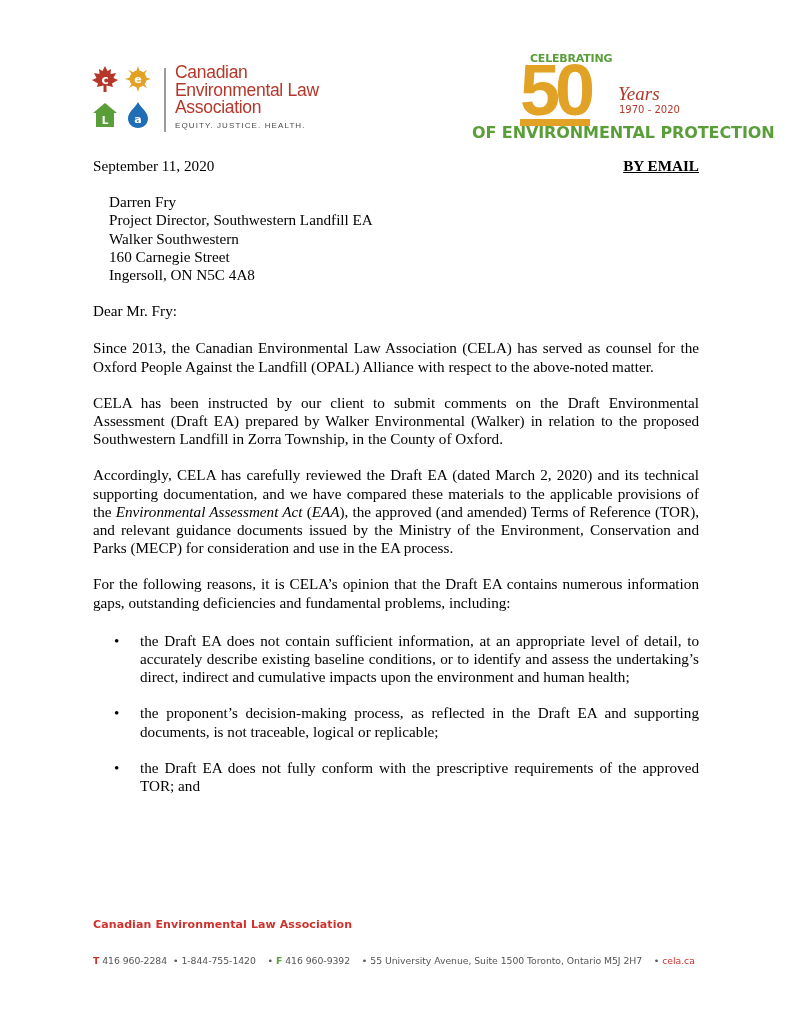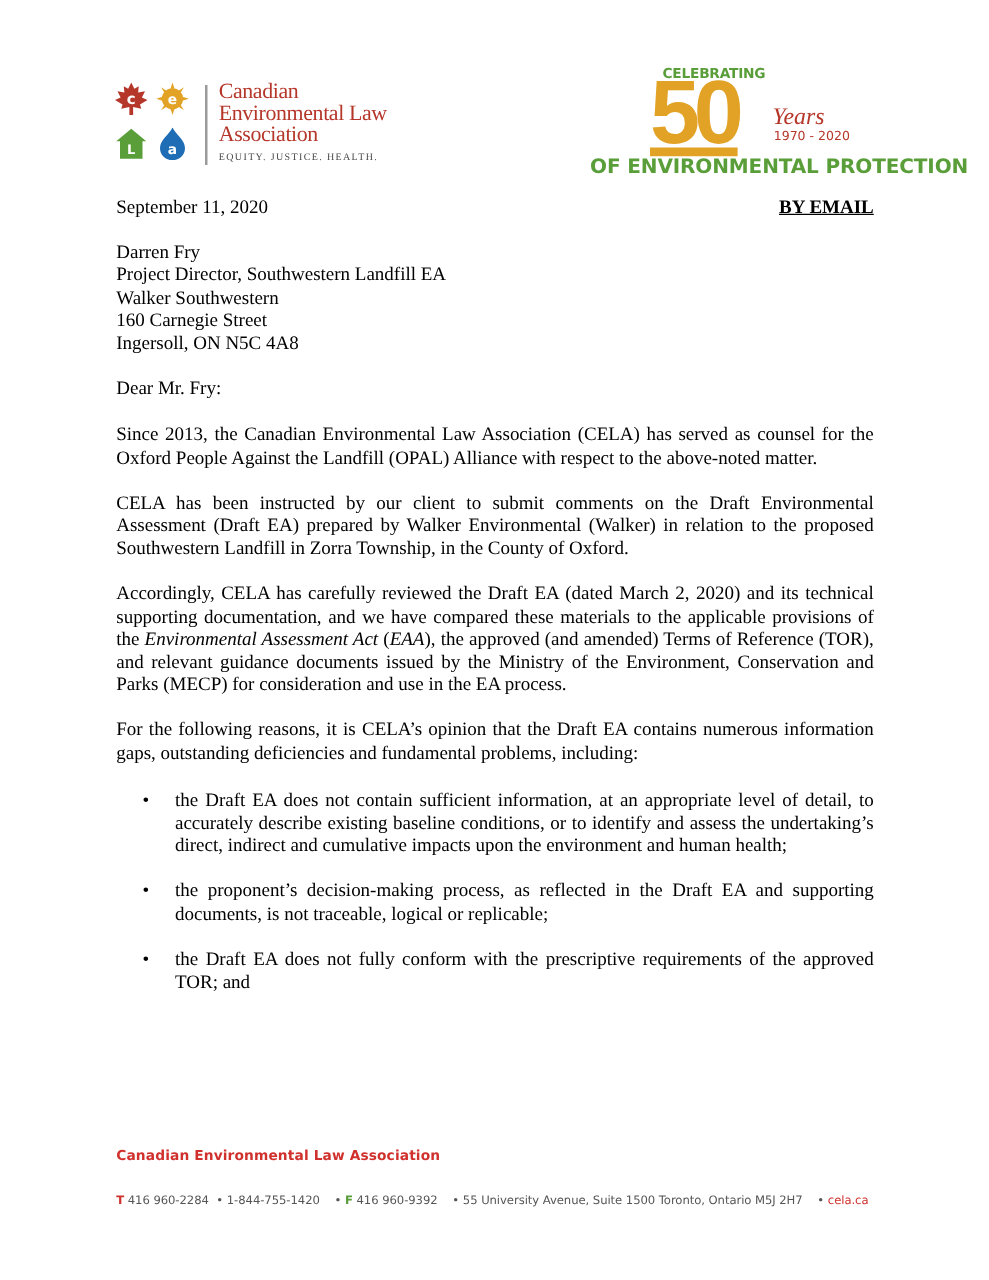--- a/index.html
+++ b/index.html
@@ -9,38 +9,38 @@
     
     .cela-logo { position: absolute; left: 91px; top: 64px; width: 260px; height: 72px; }
     .icon-grid { position: absolute; left: 0; top: 0; width: 64px; height: 72px; }
     .icon-tile { position: absolute; width: 26px; height: 26px; }
     .icon-tile svg { width: 26px; height: 26px; display: block; }
     .tile-c { left: 1px; top: 2px; }
     .tile-e { left: 34px; top: 2px; }
     .tile-l { left: 1px; top: 38px; }
     .tile-a { left: 34px; top: 38px; }
     .logo-divider { position: absolute; left: 73px; top: 4px; width: 1.5px; height: 64px; background: #9b9b9b; }
-    .logo-text { position: absolute; left: 84px; top: 0; font-family: Liberation Serif, serif; color: #b5372a; }
+    .logo-text { position: absolute; left: 84px; top: 0; font-family: Liberation Sans, sans-serif; color: #b5372a; }
     .logo-name-line { font-size: 17.5px; line-height: 17.5px; letter-spacing: -0.3px; white-space: nowrap; }
     .logo-tagline { font-size: 8px; letter-spacing: 1.1px; color: #4a4a4a; margin-top: 4px; white-space: nowrap; }
 
     
     .anniv-logo { position: absolute; left: 470px; top: 50px; width: 210px; height: 88px; font-family: "DejaVu Sans", "Liberation Sans", sans-serif; }
     .anniv-celebrating { position: absolute; left: 60px; top: 2px; font-size: 11px; font-weight: bold; color: #5a9e3a; letter-spacing: -0.2px; }
     .anniv-fifty { position: absolute; left: 50px; top: 4px; font-size: 72px; line-height: 72px; font-weight: bold; color: #e2a225; letter-spacing: -5px; font-family: "Liberation Sans", "DejaVu Sans", sans-serif; text-decoration: underline; }
     .anniv-years { position: absolute; left: 148px; top: 33px; font-family: "Liberation Serif", serif; font-style: italic; font-size: 19px; color: #b5372a; }
     .anniv-range { position: absolute; left: 149px; top: 54px; font-size: 10px; font-weight: normal; color: #b5372a; }
     .anniv-protection { position: absolute; left: 2px; top: 73px; font-size: 16px; font-weight: bold; color: #5a9e3a; white-space: nowrap; letter-spacing: -0.1px; }
 
     
     .letter { position: absolute; left: 93px; top: 157px; width: 606px; font-size: 15.2px; line-height: 18.2px; }
     .date-row { display: flex; justify-content: space-between; }
     .delivery { font-weight: bold; text-decoration: underline; }
     .recipient { margin-top: 18px; }
-    .recipient div { white-space: nowrap; }
+    .recipient div { white-space: nowrap; margin-left: 16px; }
     .salutation { margin-top: 18px; }
     .re-block { margin-top: 18px; display: flex; font-weight: bold; padding-bottom: 1px; border-bottom: 2px solid #000; }
     .re-label { width: 47px; flex: none; }
     .re-text { flex: 1; }
     .para { margin-top: 18px; text-align: justify; }
     .para:first-of-type { margin-top: 0; }
     .after-re { margin-top: 19px; }
     .bullets { margin-top: 20px; list-style: none; }
     .bullet { position: relative; padding-left: 47px; padding-right: 0; text-align: justify; margin-top: 18px; }
     .bullet:first-child { margin-top: 0; }

